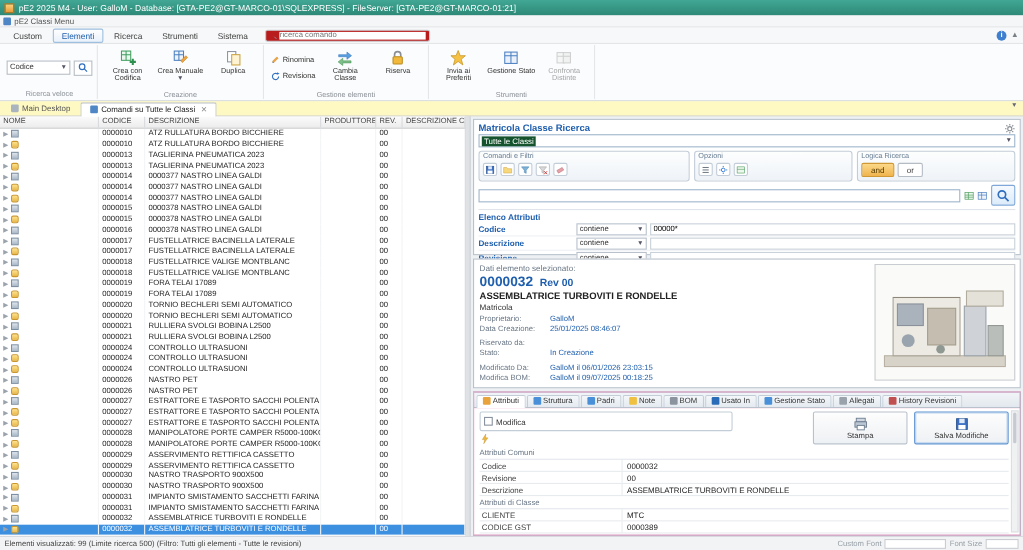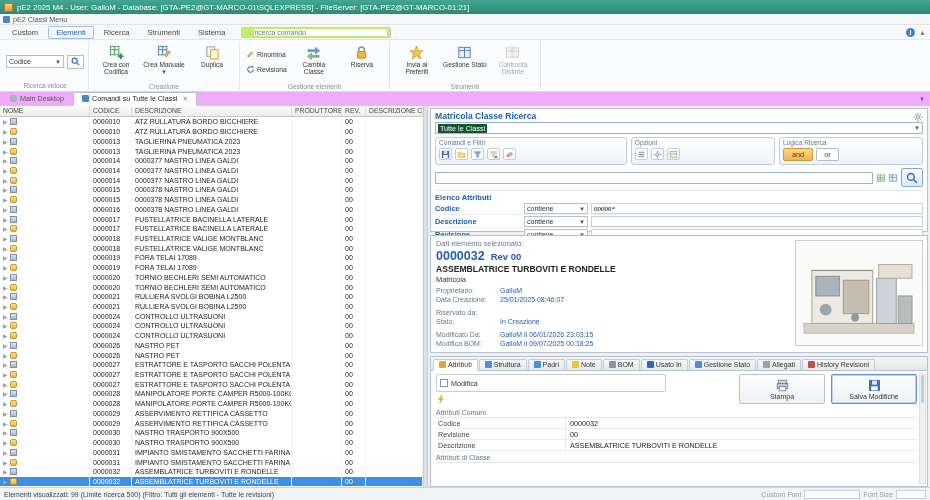--- a/index.html
+++ b/index.html
@@ -13,21 +13,21 @@
 
 
 .menubar{height:11px;background:#f5f6f7;border-bottom:1px solid #e1e3e5;display:flex;align-items:center;padding:0 3px;color:#555}
 .m-ic{width:7px;height:7px;background:#4f86c6;border-radius:1px;margin-right:3px}
 .menubar span{font-size:7.2px}
 
 
 .rtabs{height:15px;background:#f7f8f9;display:flex;align-items:center;padding:0 4px;gap:2px;border-bottom:1px solid #e3e5e7}
 .rtab{padding:1px 7px;font-size:7.6px;color:#444;border:1px solid transparent;border-radius:2px;cursor:default}
 .rtab.active{background:linear-gradient(#fefefe,#e9f1fa);border-color:#9ebfe0;color:#1f5fae}
-.cmdsearch{margin-left:6px;display:flex;align-items:center;gap:2px;background:#bef264;border:1px solid #c9ccd1;border-radius:2px;height:11px;padding:0 3px;width:150px}
+.cmdsearch{margin-left:6px;display:flex;align-items:center;gap:2px;background:#b91c1c;border:1px solid #c9ccd1;border-radius:2px;height:11px;padding:0 3px;width:150px}
 .cmdsearch svg{width:7px;height:7px;flex:none}
 .cmdsearch input{border:0;outline:0;font-size:7px;width:100%;font-family:inherit;color:#333}
 .right-ics{margin-left:auto;display:flex;gap:4px;align-items:center}
 .info-ic{width:9px;height:9px;border-radius:50%;background:#3f7fd0;color:#fff;font-size:7px;line-height:9px;text-align:center;font-weight:bold}
 .chev{color:#7a8087;font-size:7px}
 
 
 .ribbon{height:52px;background:#fbfcfd;border-bottom:1px solid #d9dcdf;display:flex;align-items:stretch;padding:1px 2px}
 .rgroup{display:flex;flex-direction:column;border-right:1px solid #e4e6e9;padding:1px 4px 0}
 .rg-body{flex:1;display:flex;align-items:center;gap:2px}
@@ -39,21 +39,21 @@
 .smallcol{display:flex;flex-direction:column;justify-content:center;gap:4px}
 .smbtn{display:flex;align-items:center;gap:2px;font-size:6.8px;color:#333;padding:1px 2px}
 .smbtn svg{width:9px;height:9px}
 .qs{display:flex;align-items:center;gap:3px}
 .qs-select{width:58px;height:13px;background:#fff;border:1px solid #b9bec5;display:flex;align-items:center;justify-content:space-between;padding:0 2px;font-size:7px;color:#333}
 .qs-btn{width:17px;height:14px;border:1px solid #b9bec5;background:#fff;display:flex;align-items:center;justify-content:center}
 .qs-btn svg{width:9px;height:9px}
 .dd{color:#556;font-size:6px}
 
 
-.doctabs{height:14px;background:#f0abfc;display:flex;align-items:center;padding:1px 2px 0;gap:1px;border-bottom:1px solid #c9ccd0}
+.doctabs{height:14px;background:#fef9c3;display:flex;align-items:flex-start;padding:1px 2px 0;gap:1px;border-bottom:1px solid #c9ccd0}
 .dtab0{font-size:7.2px;color:#555;padding:1px 8px 2px;display:flex;gap:3px;align-items:center}
 .dic{width:7px;height:7px;background:#aab4be;border-radius:1px}
 .dtab0.active{background:#fff;border:1px solid #b9bfc6;border-bottom-color:#fff;border-radius:2px 2px 0 0;color:#222}
 .dtab0.active .dic{background:#4f86c6}
 .dtclose{color:#888;font-size:7px;margin-left:2px}
 .dd-right{margin-left:auto;color:#667;font-size:6px;padding:0 3px}
 
 
 .main{height:381px;display:flex;background:#e8eaec}
 .lefttbl{width:424px;background:#fff;border-right:1px solid #c9ccd0;display:flex;flex-direction:column;overflow:hidden}
@@ -89,21 +89,21 @@
 .srow{display:flex;align-items:center;gap:3px;margin-top:3px}
 .srow input{flex:1;height:12px;border:1px solid #9fb6cc;font-size:7px;padding:0 2px;font-family:inherit}
 .gics{display:flex;gap:2px}
 .gics svg{width:10px;height:10px}
 .bigsearch{width:22px;height:19px;border:1px solid #7fa8d9;border-radius:2px;background:linear-gradient(#f6faff,#dcebfa);display:flex;align-items:center;justify-content:center}
 .bigsearch svg{width:12px;height:12px}
 .attr-title{color:#1f5fae;font-weight:bold;font-size:7.6px;margin-top:3px;border-top:1px solid #dfe5ea;padding-top:2px}
 .arow{display:flex;align-items:center;gap:3px;height:12px;margin-top:1px;border-bottom:1px solid #eef1f4}
 .aname{width:86px;color:#1f5fae;font-weight:bold;font-size:7.4px}
 .asel{width:64px;height:11px;border:1px solid #b9c2cc;background:#fff;display:flex;align-items:center;justify-content:space-between;padding:0 2px;font-size:7px;color:#333}
-.arow input{flex:1;height:11px;border:1px solid #c9d2da;font-size:7px;padding:0 2px;font-family:Liberation Serif, serif}
+.arow input{flex:1;height:11px;border:1px solid #c9d2da;font-size:7px;padding:0 2px;font-family:Liberation Sans, sans-serif}
 
 
 .dp{height:118px;padding:3px 5px;position:relative}
 .dp-title{color:#687685;font-size:7.4px}
 .dp-code{color:#1f5fae;font-weight:bold;font-size:12.5px;margin-top:1px}
 .dp-code .rev{font-size:9.5px;margin-left:6px}
 .dp-desc{font-weight:bold;font-size:8.6px;color:#222;margin-top:1px}
 .dp-class{font-size:7.4px;color:#333;margin-top:1px;margin-bottom:2px}
 .frow{display:flex;font-size:7px;line-height:9.4px}
 .frow:nth-child(3),.frow:nth-child(5){margin-top:3px}
@@ -1009,20 +1009,30 @@
             <div class="kvrow">
     <div class="kvlabel">Revisione</div>
     <div class="kvvalue">00</div>
   </div>
             <div class="kvrow">
     <div class="kvlabel">Descrizione</div>
     <div class="kvvalue">ASSEMBLATRICE TURBOVITI E RONDELLE</div>
   </div>
           </div>
         <div class="kv-title">Attributi di Classe</div>
+        <div>
+            <div class="kvrow">
+    <div class="kvlabel">CLIENTE</div>
+    <div class="kvvalue">MTC</div>
+  </div>
+            <div class="kvrow">
+    <div class="kvlabel">CODICE GST</div>
+    <div class="kvvalue">0000389</div>
+  </div>
+          </div>
         <div class="vscroll">
             <div class="vthumb"></div>
           </div>
       </div>
     </div>
 
   </div>
 </div>
 
 <div class="statusbar">

